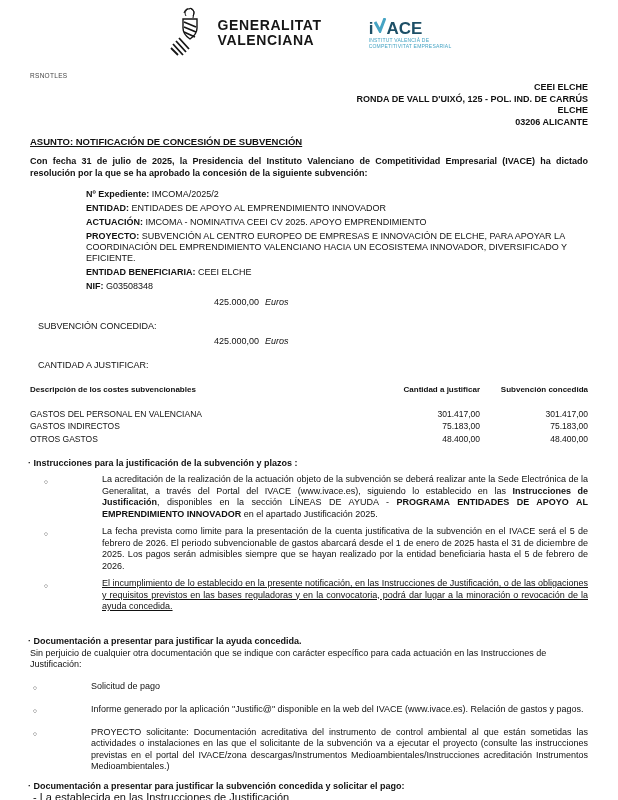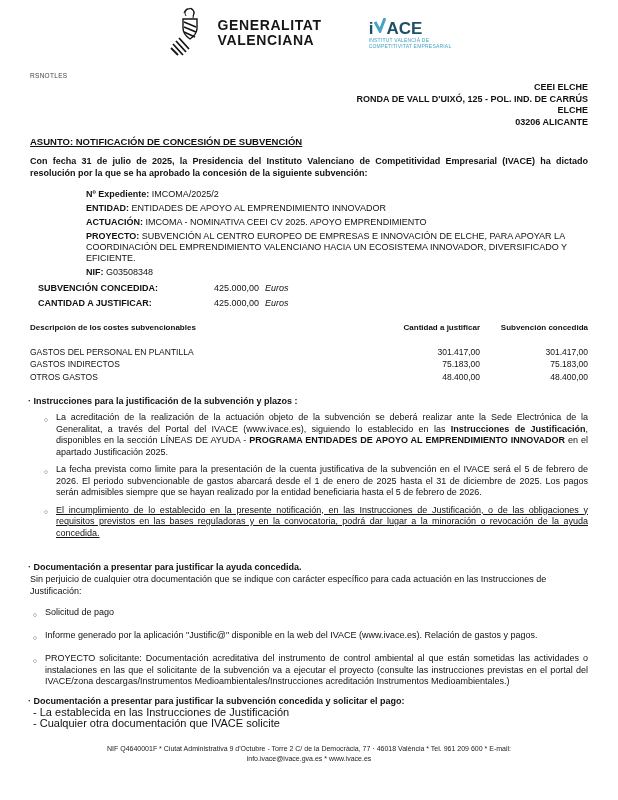--- a/index.html
+++ b/index.html
@@ -22,33 +22,33 @@
   .ref{margin:14px 0 0 30px;font-size:6.5px;color:#444;letter-spacing:.3px;}
   .recipient{margin:3px 30px 0 0;text-align:right;font-weight:bold;font-size:9px;line-height:11.5px;}
   .subject{margin:8px 30px 0 30px;font-size:9.5px;font-weight:bold;text-decoration:underline;}
   .para{margin:9px 30px 0 30px;font-size:9px;line-height:11.5px;}
   .bold-para{font-weight:bold;}
   
   .exp{margin:10px 44px 0 38px;font-size:9px;}
   .exp .f{margin-top:3px;line-height:11px;padding-left:48px;}
   .exp .lbl{font-weight:bold;}
   .amount{display:flex;margin-top:4.5px;line-height:11px;}
-  .amount .lbl{width:176px;font-weight:bold;}
+  .amount .lbl{width:176px;font-weight:normal;margin-top:24px;}
   .amount .cur{margin-left:6px;font-style:italic;}
   
   .ctable{margin:13px 30px 0 30px;font-size:8.5px;}
   .crow{display:flex;line-height:12.5px;}
   .chead{font-weight:bold;font-size:8px;}
   .c-desc{flex:1;}
   .c-a{width:100px;text-align:right;}
   .c-b{width:108px;text-align:right;}
   .tgap{height:11px;}
   
   .sec-title{margin:13px 30px 0 28px;font-size:9px;font-weight:bold;}
-  .bullet{display:flex;margin:6px 30px 0 44px;font-size:9px;line-height:11.5px;}
+  .bullet{display:flex;margin:6px 30px 0 44px;font-size:9px;line-height:11.5px;gap:46px;}
   .bullet-sm{margin-left:33px;}
   .marker{width:12px;flex:none;font-size:6.5px;padding-top:1.5px;}
   .btext{flex:1;}
   .ul{text-decoration:underline;}
   .docs-intro{margin:2px 30px 0 30px;font-size:9px;line-height:11.5px;}
   .dash{margin:1px 30px 0 33px;font-size:11px;line-height:10.5px;}
   
   .footer{margin-top:15px;text-align:center;font-size:7px;line-height:10px;color:#222;}
 </style>
 </head>
@@ -102,20 +102,21 @@
 
   <div class="subject">ASUNTO: NOTIFICACIÓN DE CONCESIÓN DE SUBVENCIÓN</div>
 
   <p class="para bold-para justify">Con fecha 31 de julio de 2025, la Presidencia del Instituto Valenciano de Competitividad Empresarial (IVACE) ha dictado resolución por la que se ha aprobado la concesión de la siguiente subvención:</p>
 
   <div class="exp">
     <div class="f"><span class="lbl">Nº Expediente:</span> <span>IMCOMA/2025/2</span></div>
     <div class="f"><span class="lbl">ENTIDAD:</span> <span>ENTIDADES DE APOYO AL EMPRENDIMIENTO INNOVADOR</span></div>
     <div class="f"><span class="lbl">ACTUACIÓN:</span> <span>IMCOMA - NOMINATIVA CEEI CV 2025. APOYO EMPRENDIMIENTO</span></div>
     <div class="f"><span class="lbl">PROYECTO:</span> <span>SUBVENCIÓN AL CENTRO EUROPEO DE EMPRESAS E INNOVACIÓN DE ELCHE, PARA APOYAR LA COORDINACIÓN DEL EMPRENDIMIENTO VALENCIANO HACIA UN ECOSISTEMA INNOVADOR, DIVERSIFICADO Y EFICIENTE.</span></div>
+    <div class="f"><span class="lbl">ENTIDAD BENEFICIARIA:</span> <span>CEEI ELCHE</span></div>
     <div class="f"><span class="lbl">NIF:</span> <span>G03508348</span></div>
     <div class="amount">
       <span class="lbl">SUBVENCIÓN CONCEDIDA:</span>
       <span>425.000,00</span>
       <span class="cur">Euros</span>
     </div>
     <div class="amount">
       <span class="lbl">CANTIDAD A JUSTIFICAR:</span>
       <span>425.000,00</span>
       <span class="cur">Euros</span>
@@ -123,21 +124,21 @@
   </div>
 
   <div class="ctable">
     <div class="crow chead">
       <span class="c-desc">Descripción de los costes subvencionables</span>
       <span class="c-a">Cantidad a justificar</span>
       <span class="c-b">Subvención concedida</span>
     </div>
     <div class="tgap"></div>
     <div class="crow">
-      <span class="c-desc">GASTOS DEL PERSONAL EN PLANTILLA</span>
+      <span class="c-desc">GASTOS DEL PERSONAL EN VALENCIANA</span>
       <span class="c-a">301.417,00</span>
       <span class="c-b">301.417,00</span>
     </div>
     <div class="crow">
       <span class="c-desc">GASTOS INDIRECTOS</span>
       <span class="c-a">75.183,00</span>
       <span class="c-b">75.183,00</span>
     </div>
     <div class="crow">
       <span class="c-desc">OTROS GASTOS</span>

